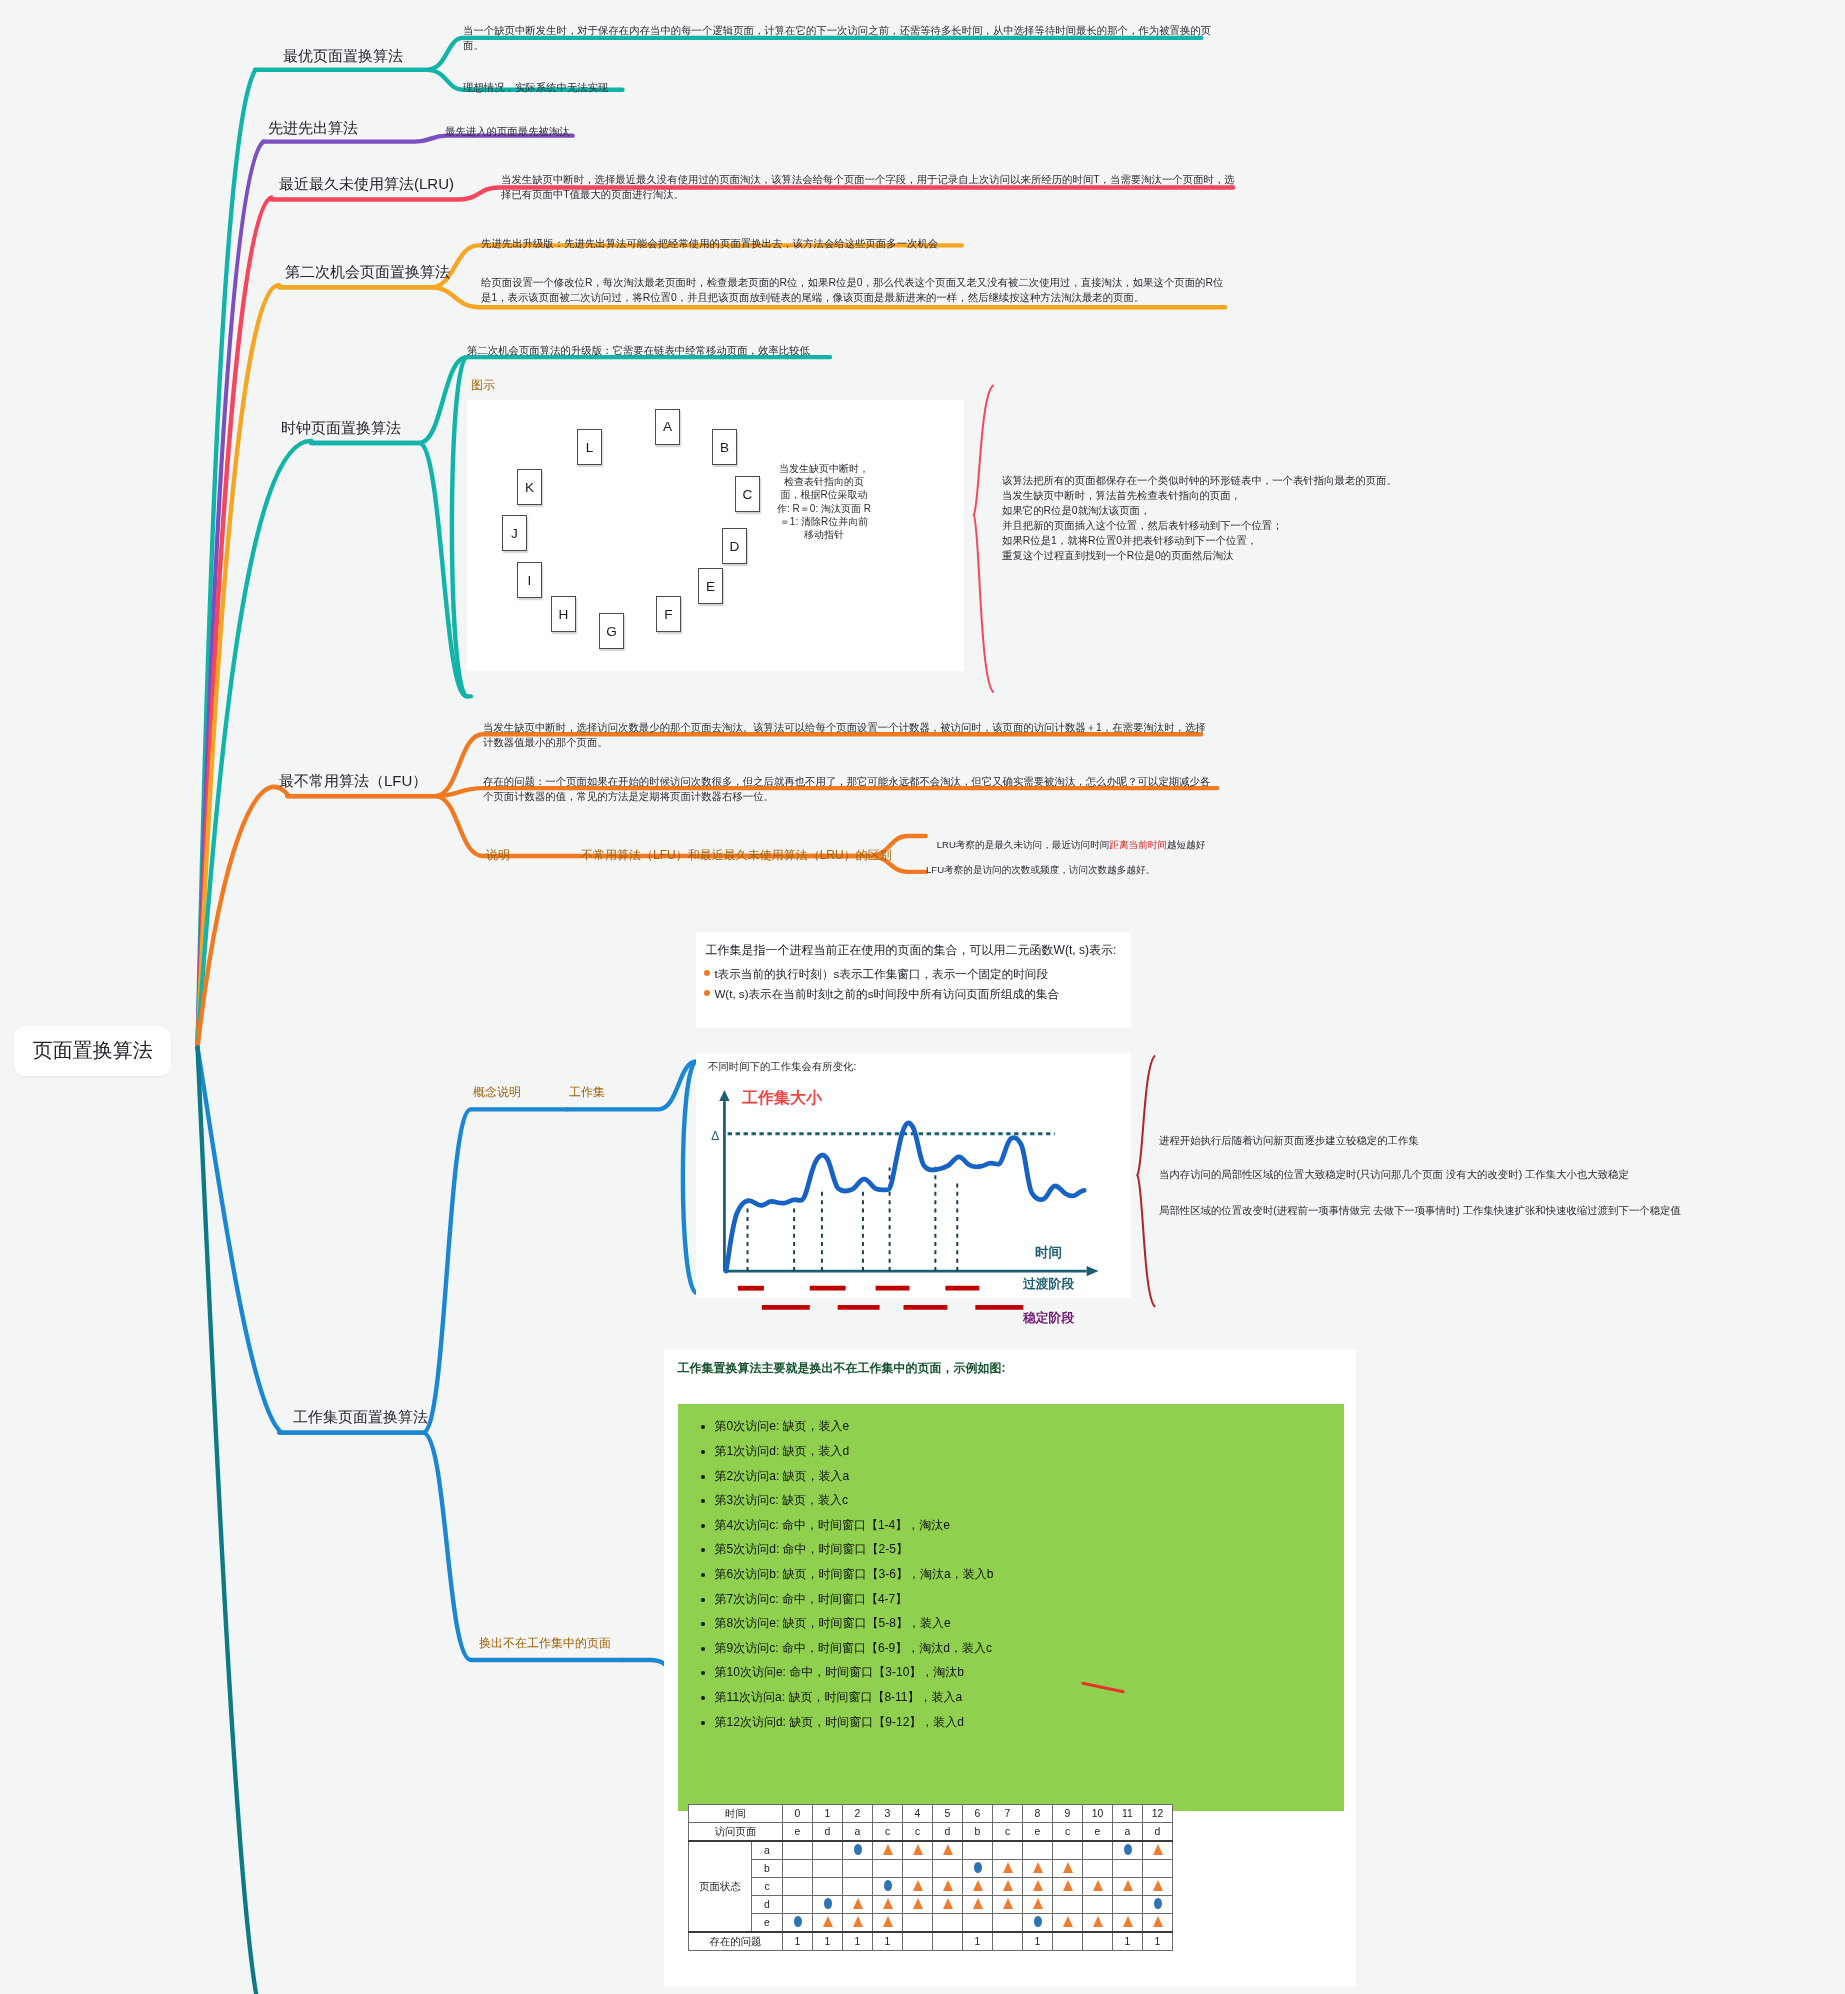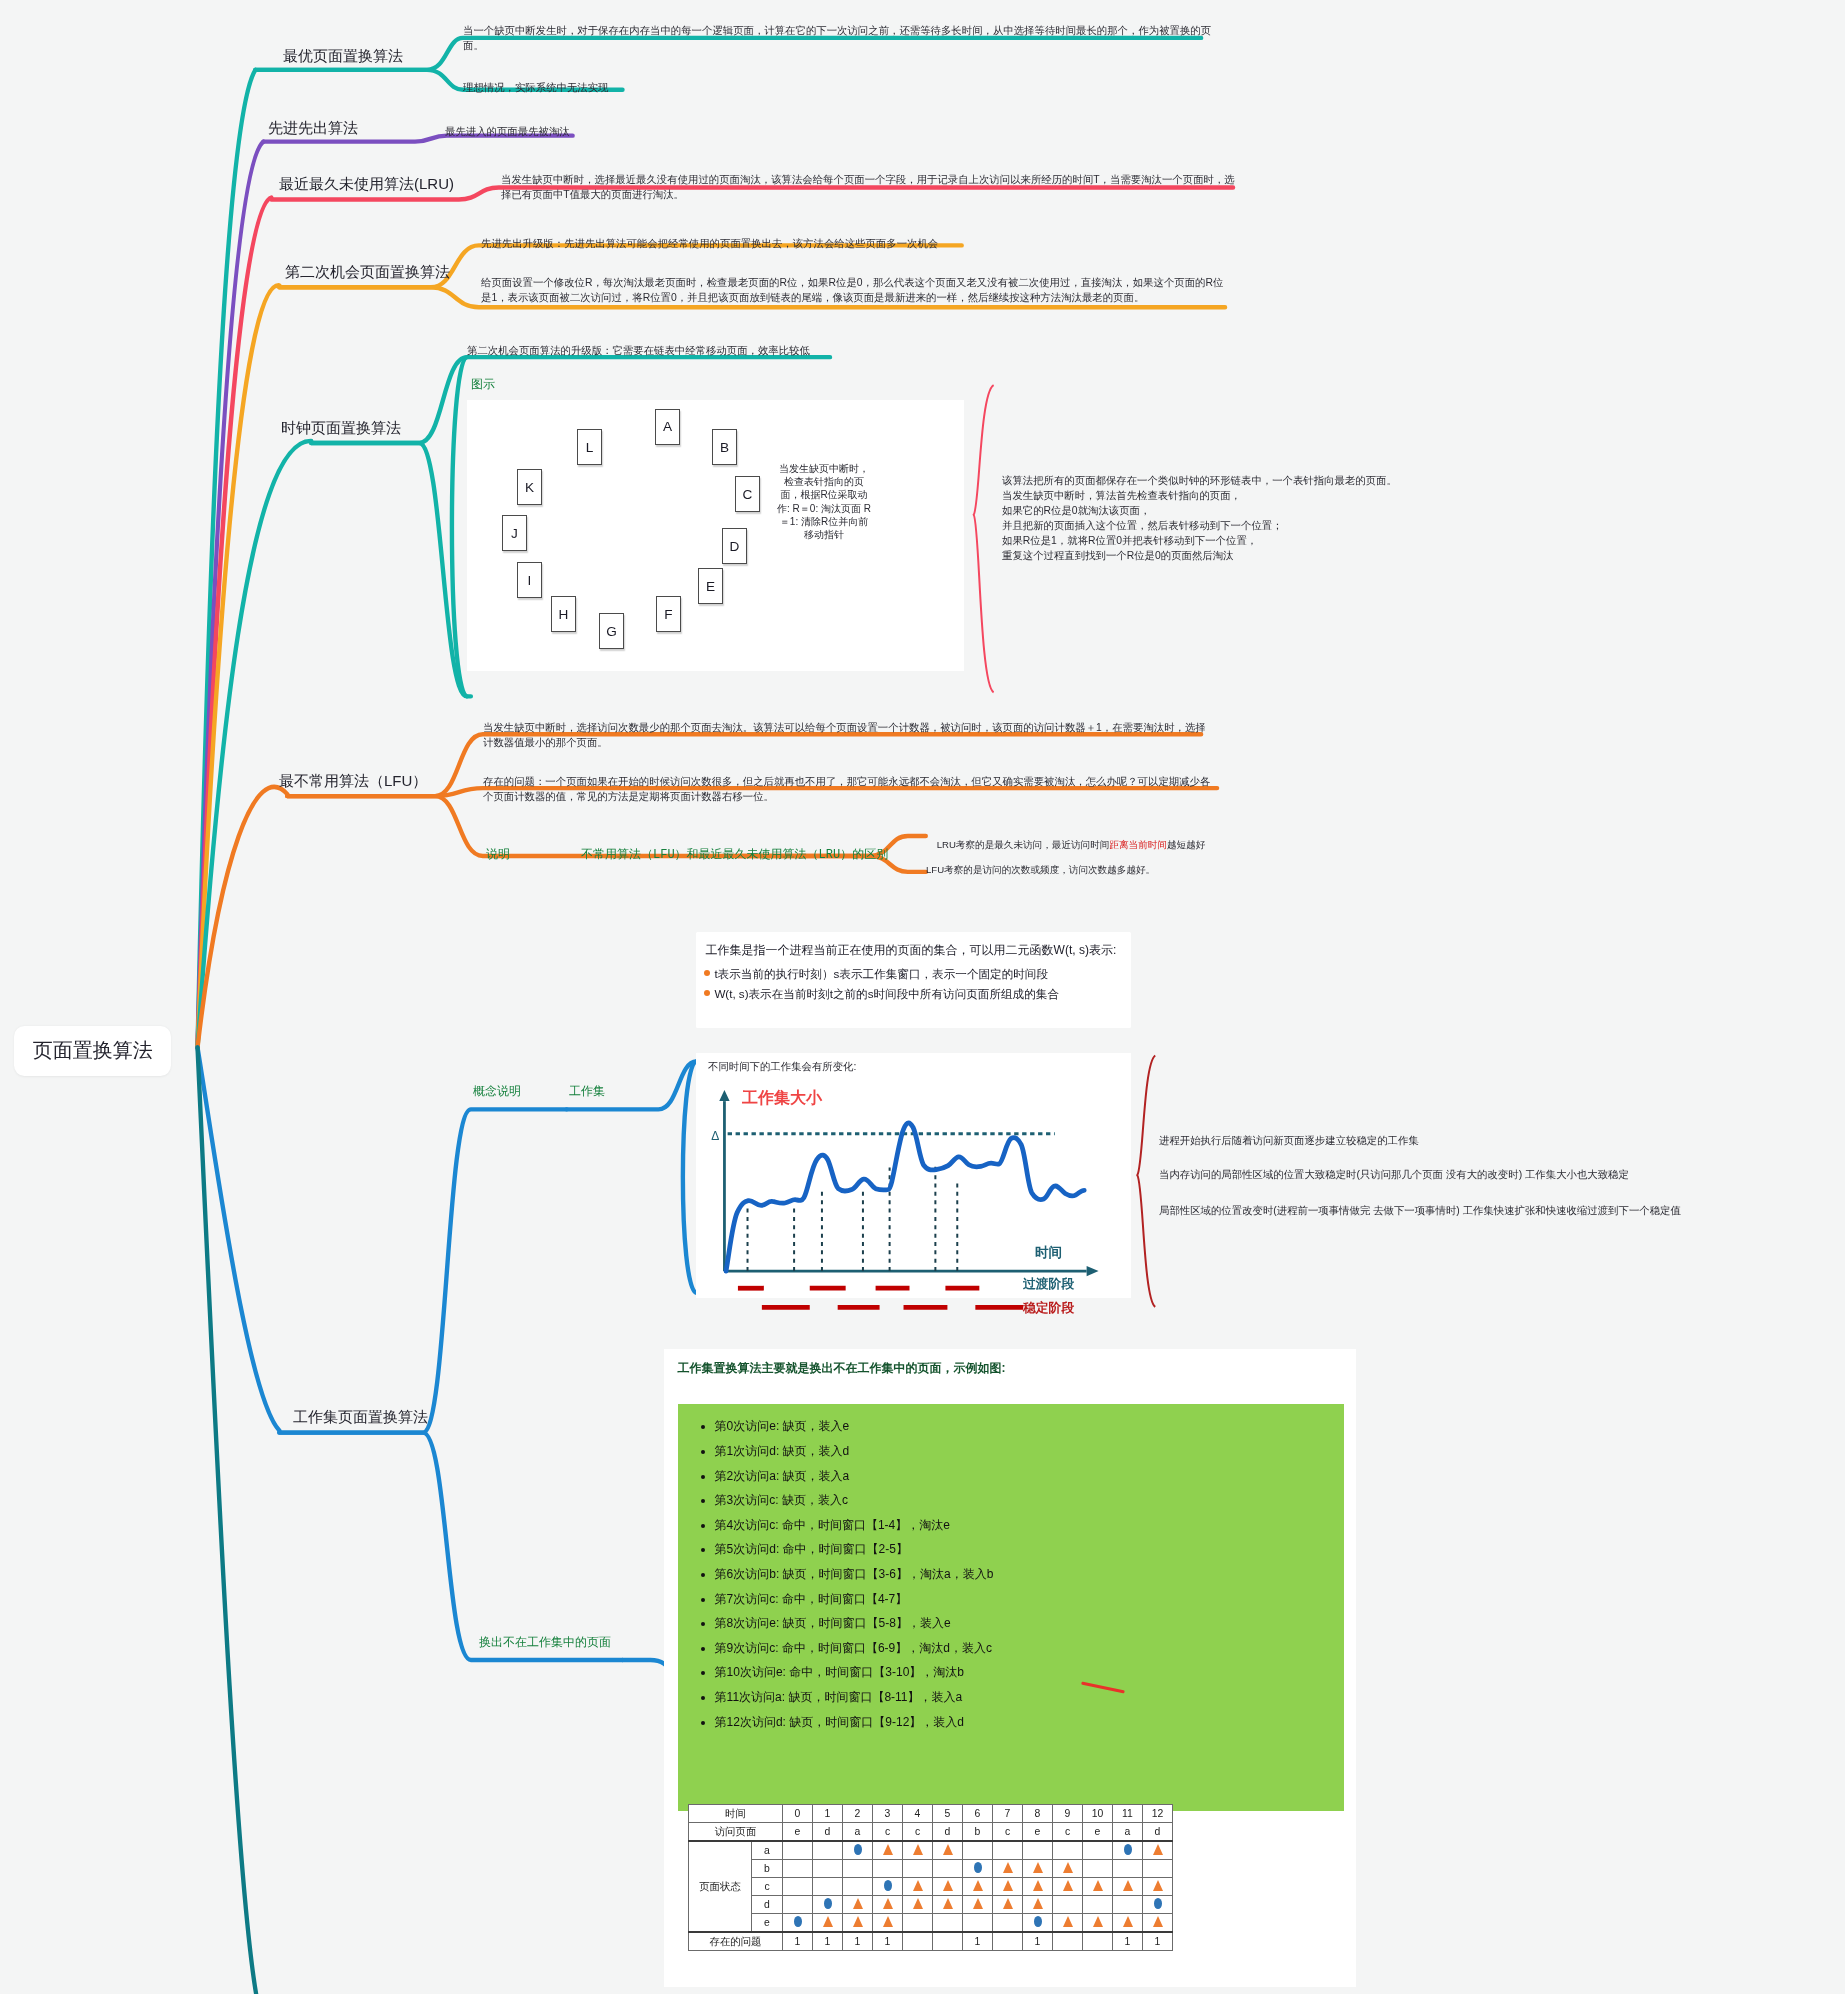--- a/index.html
+++ b/index.html
@@ -13,21 +13,21 @@
   }
   #canvas{position:absolute;inset:0;width:1846px;height:2091px;}
   svg.links{position:absolute;left:0;top:0;width:1846px;height:2091px;pointer-events:none;}
   .node{position:absolute;white-space:pre-wrap;line-height:1.45;}
   .root{
     background:#ffffff;border-radius:10.4px;
     padding:10.4px 18.4px;font-size:20px;color:#24242e;
     box-shadow:0 0.8px 2.4px rgba(0,0,0,.06);
   }
   .branch{font-size:15px;color:#24242e;}
-  .sub{font-size:12px;color:#15803d;font-family:Liberation Mono, monospace;}
+  .sub{font-size:12px;color:#a16207;}
   .small{font-size:10.4px;color:#2b2b33;}
   .tiny{font-size:9.6px;color:#2b2b33;}
   .redmark{color:#d81c1c;}
   .clockbox{
     position:absolute;background:#ffffff;
   }
   .cell{
     position:absolute;border:1.2px solid #4b4b4b;background:#fff;
     width:23px;height:34px;display:flex;align-items:center;justify-content:center;
     font-size:13.6px;color:#1b1b26;box-shadow:1.2px 1.6px 1.2px rgba(0,0,0,.18);
@@ -245,21 +245,21 @@
         <line x1="255" y1="18" x2="345" y2="18"></line>
         <line x1="420" y1="18" x2="505" y2="18"></line>
         <line x1="595" y1="18" x2="680" y2="18"></line>
         <line x1="135" y1="66" x2="255" y2="66"></line>
         <line x1="325" y1="66" x2="430" y2="66"></line>
         <line x1="490" y1="66" x2="600" y2="66"></line>
         <line x1="670" y1="66" x2="790" y2="66"></line>
       </g>
     </svg>
     <div style="position:absolute;left:327px;top:223px;font-size:12.8px;font-weight:bold;color:#1d5f72;">过渡阶段</div>
-    <div style="position:absolute;left:327px;top:247px;font-size:12.8px;font-weight:bold;color:#b91c1c;">稳定阶段</div>
+    <div style="position:absolute;left:327px;top:257px;font-size:12.8px;font-weight:bold;color:#701a75;">稳定阶段</div>
   </div>
 
   <div class="node small" style="left:1159px;top:1133px;width:678px;">进程开始执行后随着访问新页面逐步建立较稳定的工作集</div>
   <div class="node small" style="left:1159px;top:1167px;width:678px;">当内存访问的局部性区域的位置大致稳定时(只访问那几个页面 没有大的改变时) 工作集大小也大致稳定</div>
   <div class="node small" style="left:1159px;top:1203px;width:678px;">局部性区域的位置改变时(进程前一项事情做完 去做下一项事情时) 工作集快速扩张和快速收缩过渡到下一个稳定值</div>
 
   <div class="white-card" style="left:664px;top:1349px;width:692px;height:638px;">
     <div style="font-size:12px;padding:11.2px 0 7.2px 13.6px;font-weight:700;color:#14532d;">工作集置换算法主要就是换出不在工作集中的页面，示例如图:</div>
     <div class="greenbox" style="left:13.6px;top:35px;width:666px;height:407px;">
       <ul>

